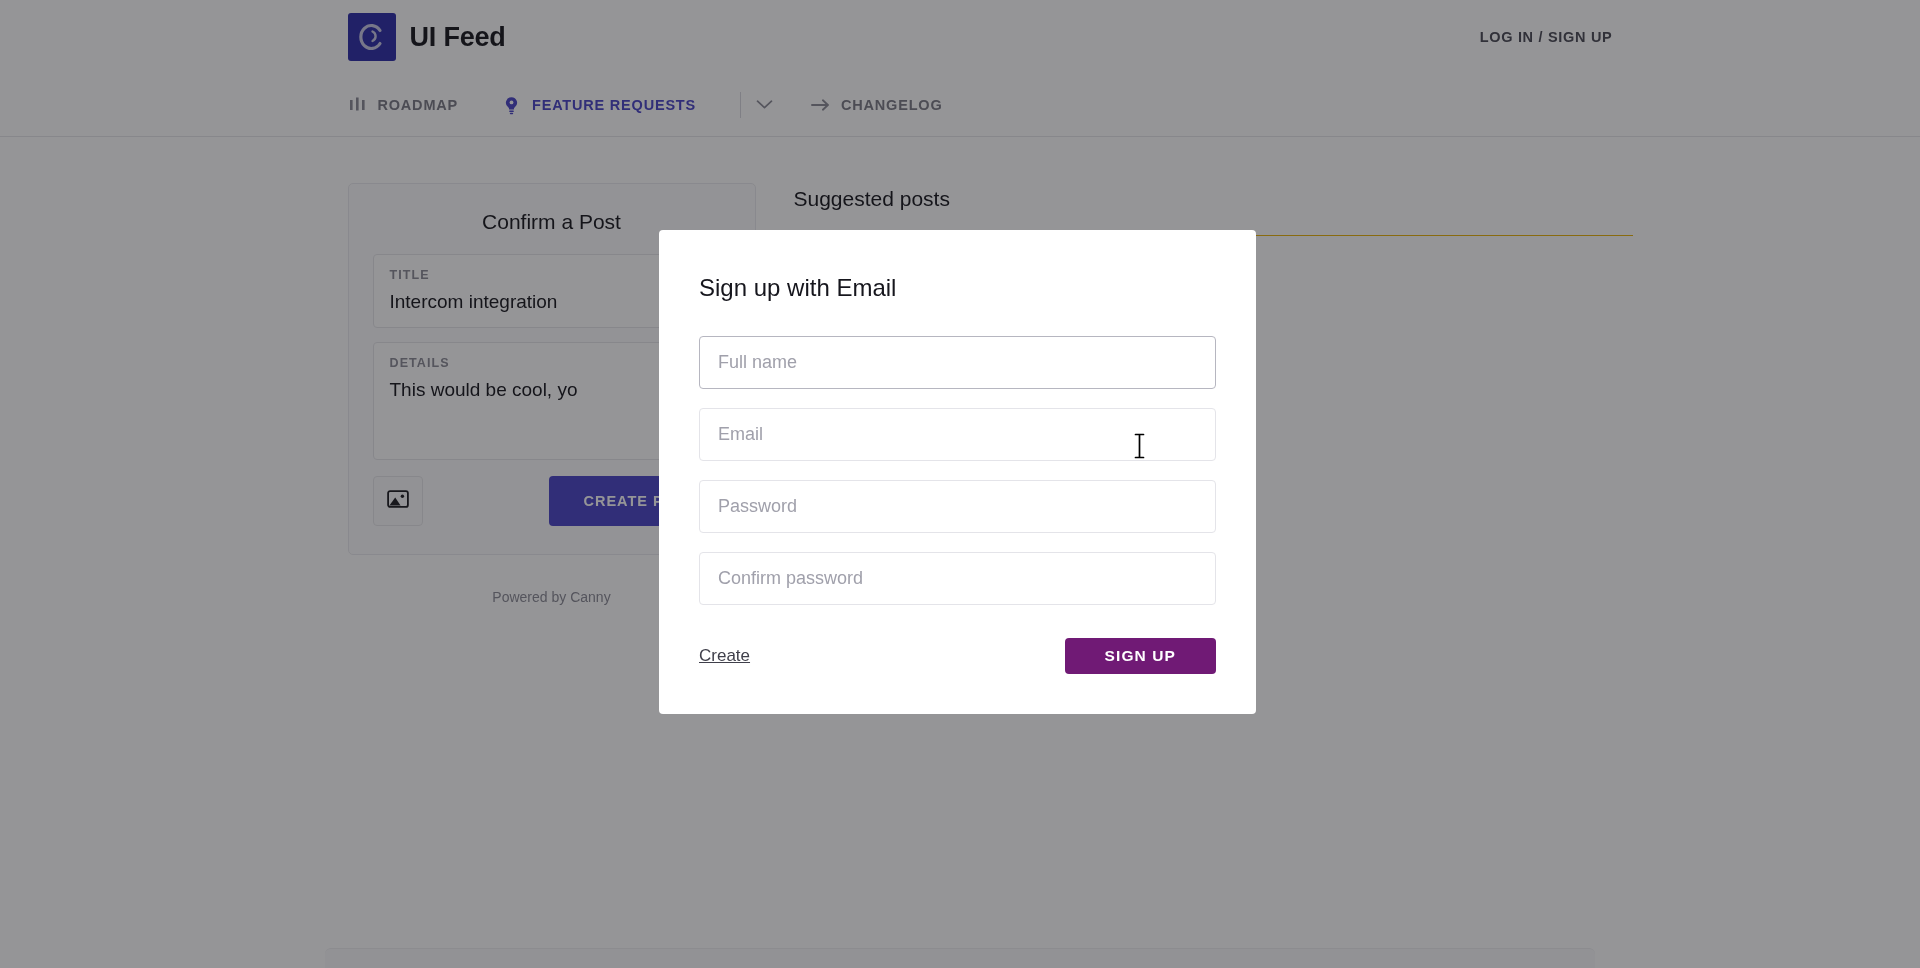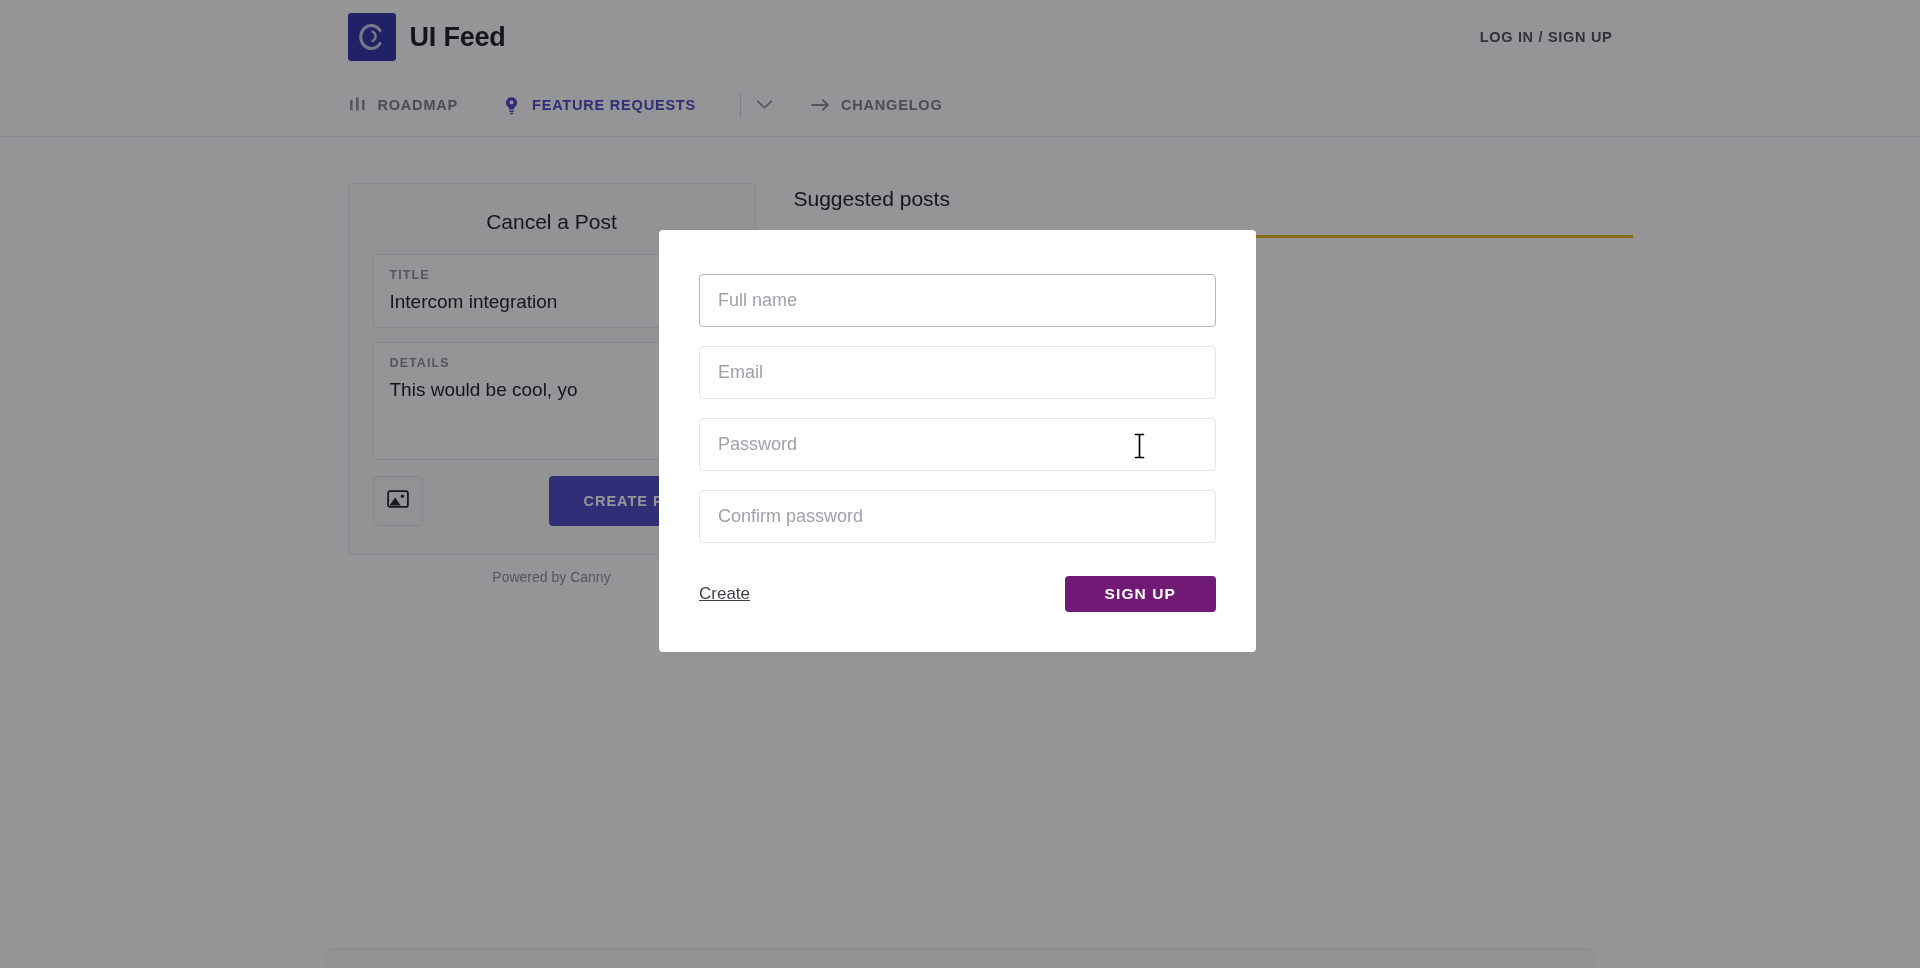--- a/index.html
+++ b/index.html
@@ -220,30 +220,30 @@
   .suggested {
     flex: 1;
     padding-top: 4px;
   }
 
   .suggested-title {
     font-size: 21px;
     color: #16161d;
     font-weight: 400;
     padding-bottom: 24px;
-    border-bottom: 3px solid #eab308;
+    border-bottom: 1px solid #eab308;
     max-width: 860px;
   }
 
   .powered-by {
     width: 408px;
     text-align: center;
     font-size: 14px;
     color: #8a8a95;
-    margin-top: 14px;
+    margin-top: 34px;
     margin-left: 60px;
   }
 
   .footer-strip {
     position: absolute;
     left: 50%;
     transform: translateX(-50%);
     bottom: 0;
     width: 1270px;
     height: 20px;
@@ -401,21 +401,21 @@
         <span class="nav-label">CHANGELOG</span>
       </a>
 
     </div>
   </div>
 
   <div class="content">
 
     <div>
       <div class="create-post-card">
-        <div class="card-title">Cancel a Post</div>
+        <div class="card-title">Confirm a Post</div>
 
         <div class="field-box">
           <div class="field-label">TITLE</div>
           <div class="field-value">Intercom integration</div>
         </div>
 
         <div class="field-box details">
           <div class="field-label">DETAILS</div>
           <div class="field-value">This would be cool, yo</div>
         </div>
@@ -442,20 +442,21 @@
     </div>
 
   </div>
 
   <div class="footer-strip"></div>
 </div>
 
 <div class="overlay"></div>
 
 <div class="modal">
+  <div class="modal-title">Sign up with Email</div>
 
   <input class="modal-input focused" type="text" autofocus="" placeholder="Full name" style="">
 
   <input class="modal-input" type="text" placeholder="Email" style="">
 
   <input class="modal-input" type="password" placeholder="Password" style="">
 
   <input class="modal-input" type="password" placeholder="Confirm password" style="">
 
   <div class="modal-actions">

